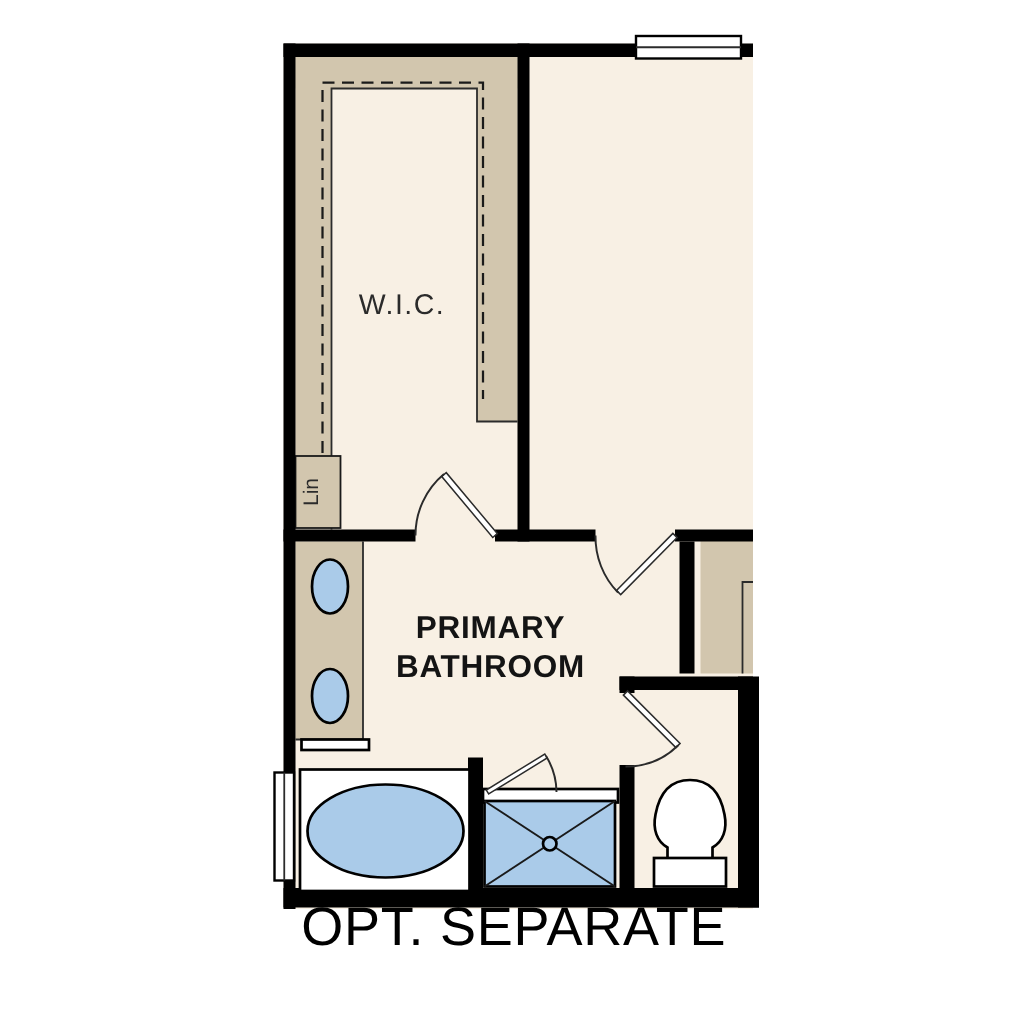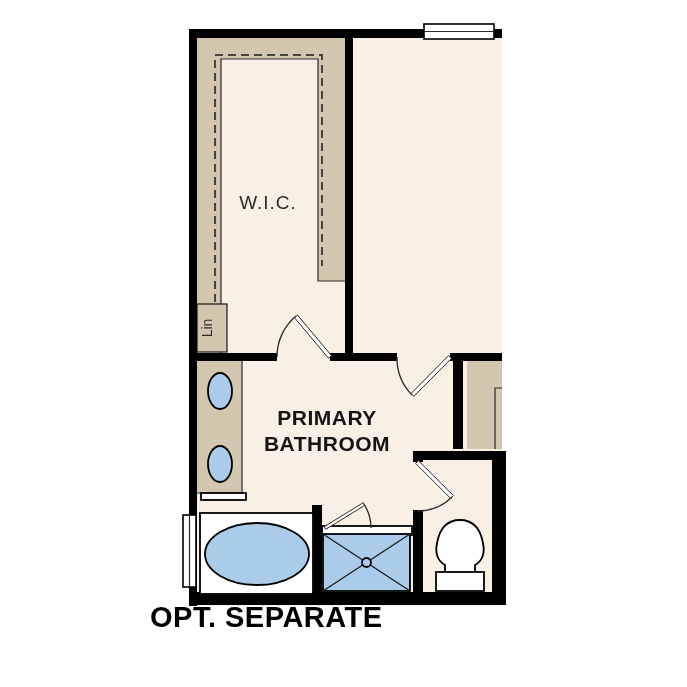--- a/index.html
+++ b/index.html
@@ -23,22 +23,22 @@
   .fix-w{fill:var(--fixture-white);stroke:#000;stroke-width:1.8;}
   .fix-b{fill:var(--fixture);stroke:#000;stroke-width:1.8;}
   .fix-line{fill:none;stroke:#1a1a1a;stroke-width:1.3;}
   .leaf{fill:var(--fixture-white);stroke:var(--line);stroke-width:1;}
   .arc{fill:none;stroke:var(--line);stroke-width:1.3;}
   .room-label{fill:var(--label-text);font-family:"Liberation Sans",sans-serif;}
   .wic-label{font-size:19px;letter-spacing:1px;}
   .lin-label{font-size:14px;}
   .bath-label{font-size:21px;font-weight:bold;letter-spacing:.5px;fill:#141414;}
   .caption{
-    position:absolute;left:150px;top:599px;width:385px;
-    font-size:29px;font-weight:bold;line-height:37px;color:var(--caption-text);
+    position:absolute;left:150px;top:599px;width:385px;text-align:center;
+    font-size:36px;font-weight:normal;line-height:37px;color:var(--caption-text);
     letter-spacing:0.5px;
   }
 </style>
 </head>
 <body>
 
 <div class="plan-stage">
   <svg width="687" height="687" viewBox="0 0 687 687">
 
     <rect class="floor" x="189" y="13" width="313" height="577"></rect>

